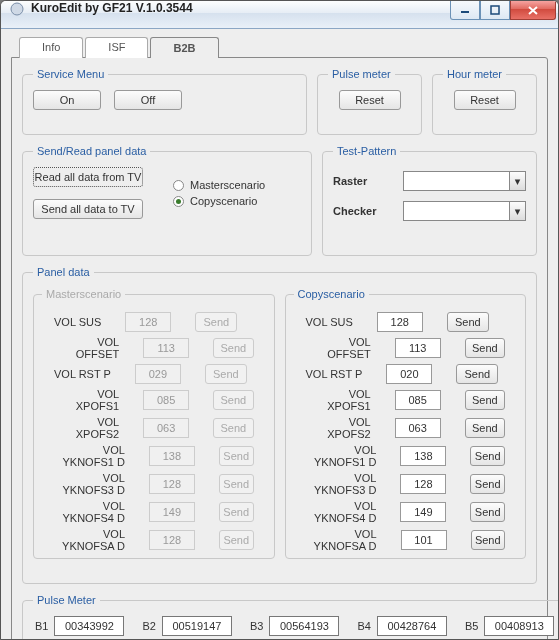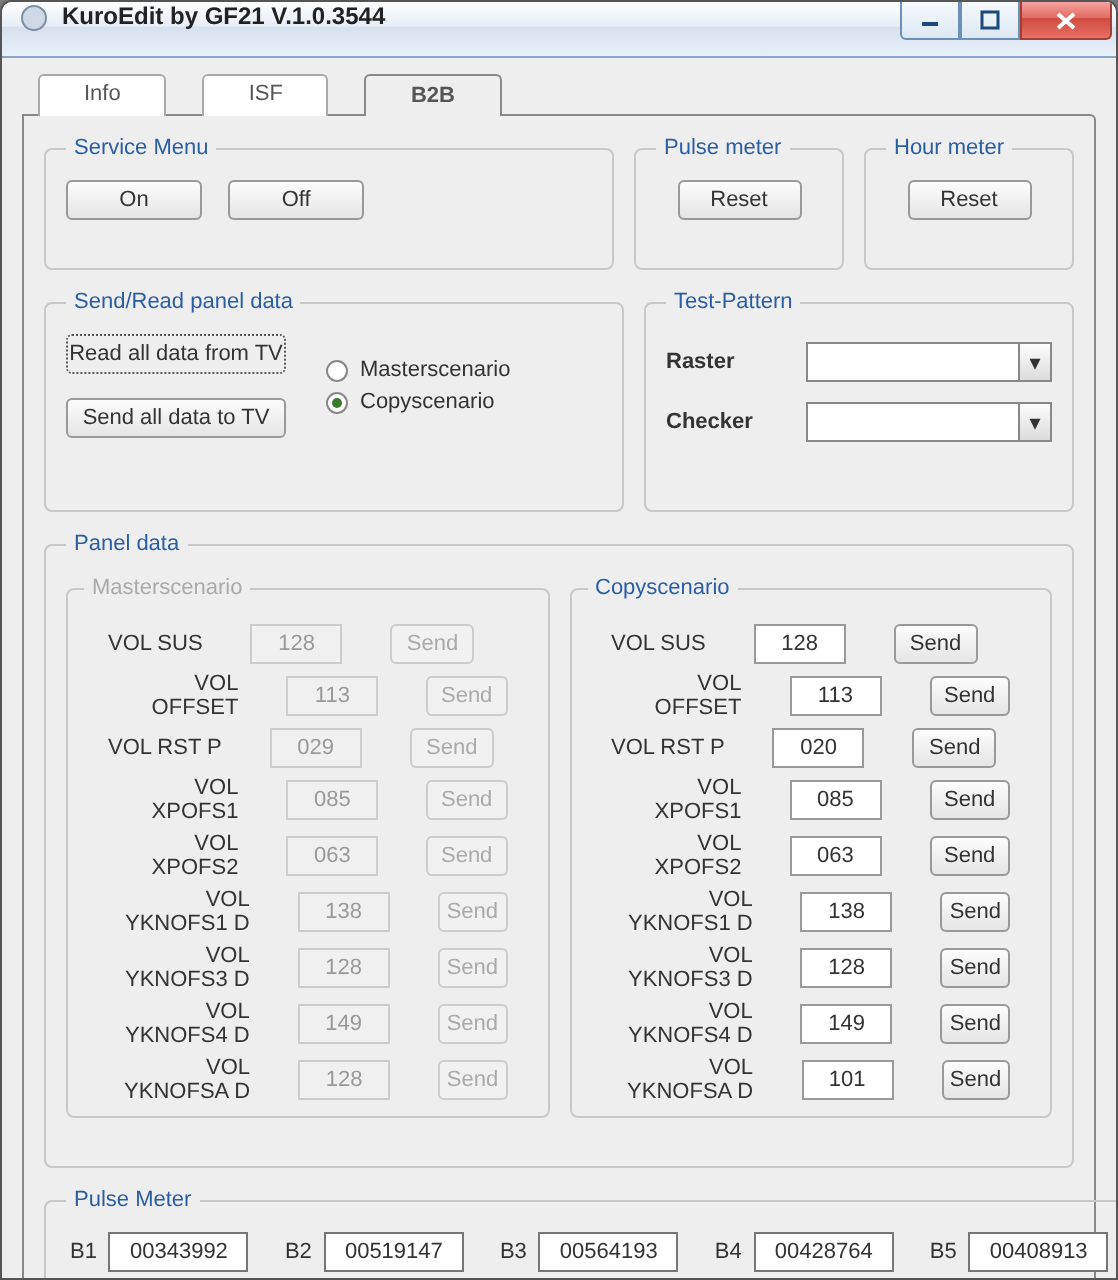--- a/index.html
+++ b/index.html
@@ -7,37 +7,37 @@
 .window { width:559px; height:640px; margin:0 auto; background:#fff; border:1px solid #555; border-radius:6px 6px 0 0; overflow:hidden; box-shadow:0 0 8px rgba(0,0,0,.4); }
 .titlebar { height:28px; background:linear-gradient(#fdfefe,#e6edf5 45%,#d6e1ee 46%,#e9f0f8); display:flex; align-items:flex-start; padding:0 0 12px 8px; border-bottom:1px solid #8ba6c4; position:relative;font-weight:bold; }
 .titlebar .icon-slot { width:16px; height:16px; margin-right:6px; display:flex; align-items:center; justify-content:center; }
 .titlebar .title { font-size:12px; color:#222; }
 .winbtns { position:absolute; right:2px; top:0; display:flex; gap:0; }
 .winbtn { width:30px; height:19px; border:1px solid #6b91b6; border-top:none; background:linear-gradient(#f6f9fc,#dde8f3); display:flex; align-items:center; justify-content:center; font-family:Arial; font-size:11px; color:#1b4a7a; }
 .winbtn:first-child { border-radius:0 0 0 3px; }
 .winbtn.close { width:46px; background:linear-gradient(#f5a3a0,#e1695f 45%,#d14b3f 46%,#e87066); border-color:#a23e36; border-radius:0 0 3px 0; color:#fff; }
 .winbtn.close svg { width:12px; height:11px; }
 .client { background:#eee; height:calc(100% - 28px); padding:8px 10px 10px; }
-.tabs { display:flex; gap:18px; margin-left:8px; }
+.tabs { display:flex; gap:2px; margin-left:8px; }
 .tab { background:#fff; border:1px solid #aaa; border-bottom:none; border-radius:3px 3px 0 0; padding:3px 22px; color:#555; }
 .tab.active { background:#eee; position:relative; z-index:2; padding:4px 22px; border:1px solid #888; border-bottom:none;font-weight:bold; }
 .tabpanel { border:1px solid #888; border-radius:0 3px 3px 3px; margin-top:-1px; padding:10px 10px 8px; background:#eee; }
 fieldset { border:1px solid #c8c8c8; border-radius:4px; padding:10px 10px 24px; position:relative; }
 fieldset>legend { padding:0 4px; color:#2a5ea3; font-size:11px; }
 fieldset.disabled>legend { color:#aaa; }
 .row1 { display:flex; gap:10px; }
 .svc { flex:1; }
 .btn { background:linear-gradient(#fcfcfc,#e5e5e5); border:1px solid #999; border-radius:3px; padding:3px 0; text-align:center; cursor:default; display:inline-block; }
 .btn.dashed { border:1px dotted #555; background:#eee; }
 .btn.disabled { color:#aaa; border-color:#ccc; background:#f1f1f1; }
 .svc .btn { width:68px; margin-right:10px; }
 .reset { width:62px; }
 .row2 { display:flex; gap:10px; margin-top:10px; }
 .sr { flex:0 0 290px; }
-.sr .srbody { display:flex; gap:20px; align-items:center; }
+.sr .srbody { display:flex; gap:30px; align-items:center; }
 .sr .sendbtns { display:flex; flex-direction:column; gap:12px; }
 .sr .sendbtns .btn { width:110px; }
 .radio { display:flex; align-items:center; gap:6px; margin:4px 0; font-size:11px; }
 .radio .rb { width:11px; height:11px; border:1px solid #888; border-radius:50%; display:inline-flex; align-items:center; justify-content:center; background:#fff; }
 .radio.sel .rb::after { content:""; width:5px; height:5px; background:#3a7c2d; border-radius:50%; }
 .tp { flex:1; }
 .tprow { display:flex; align-items:center; margin:4px 0 10px; }
 .tprow .lbl { width:70px; font-weight:bold; font-size:11px; }
 .combo { flex:1; height:20px; border:1px solid #888; background:#fff; display:flex; }
 .combo .cval { flex:1; padding:2px 4px; }

